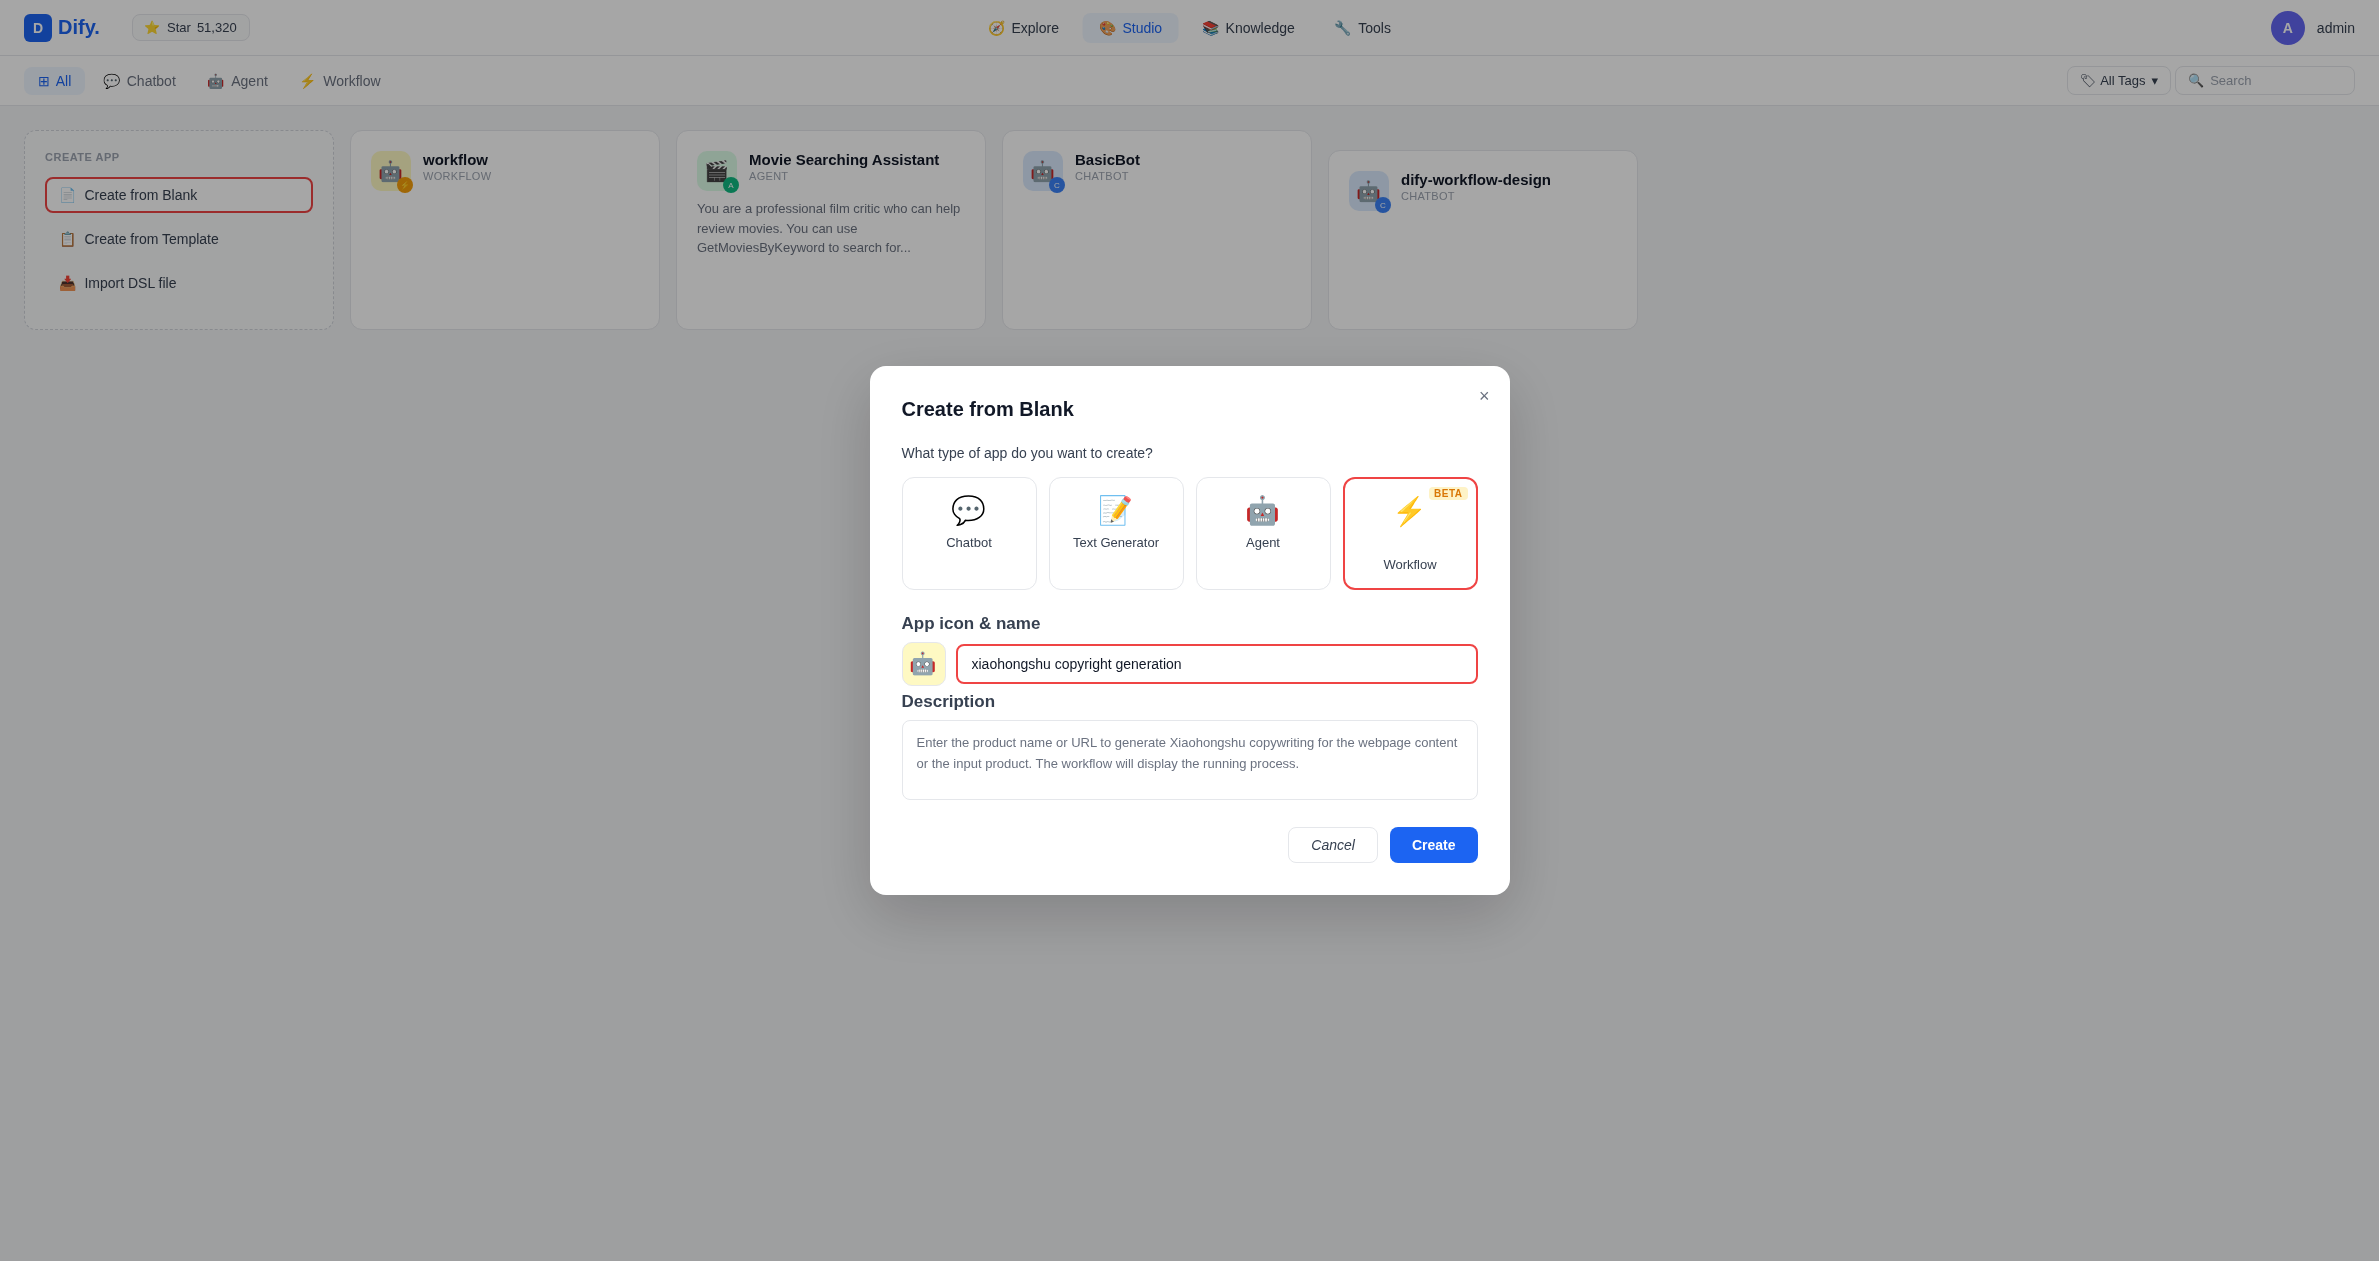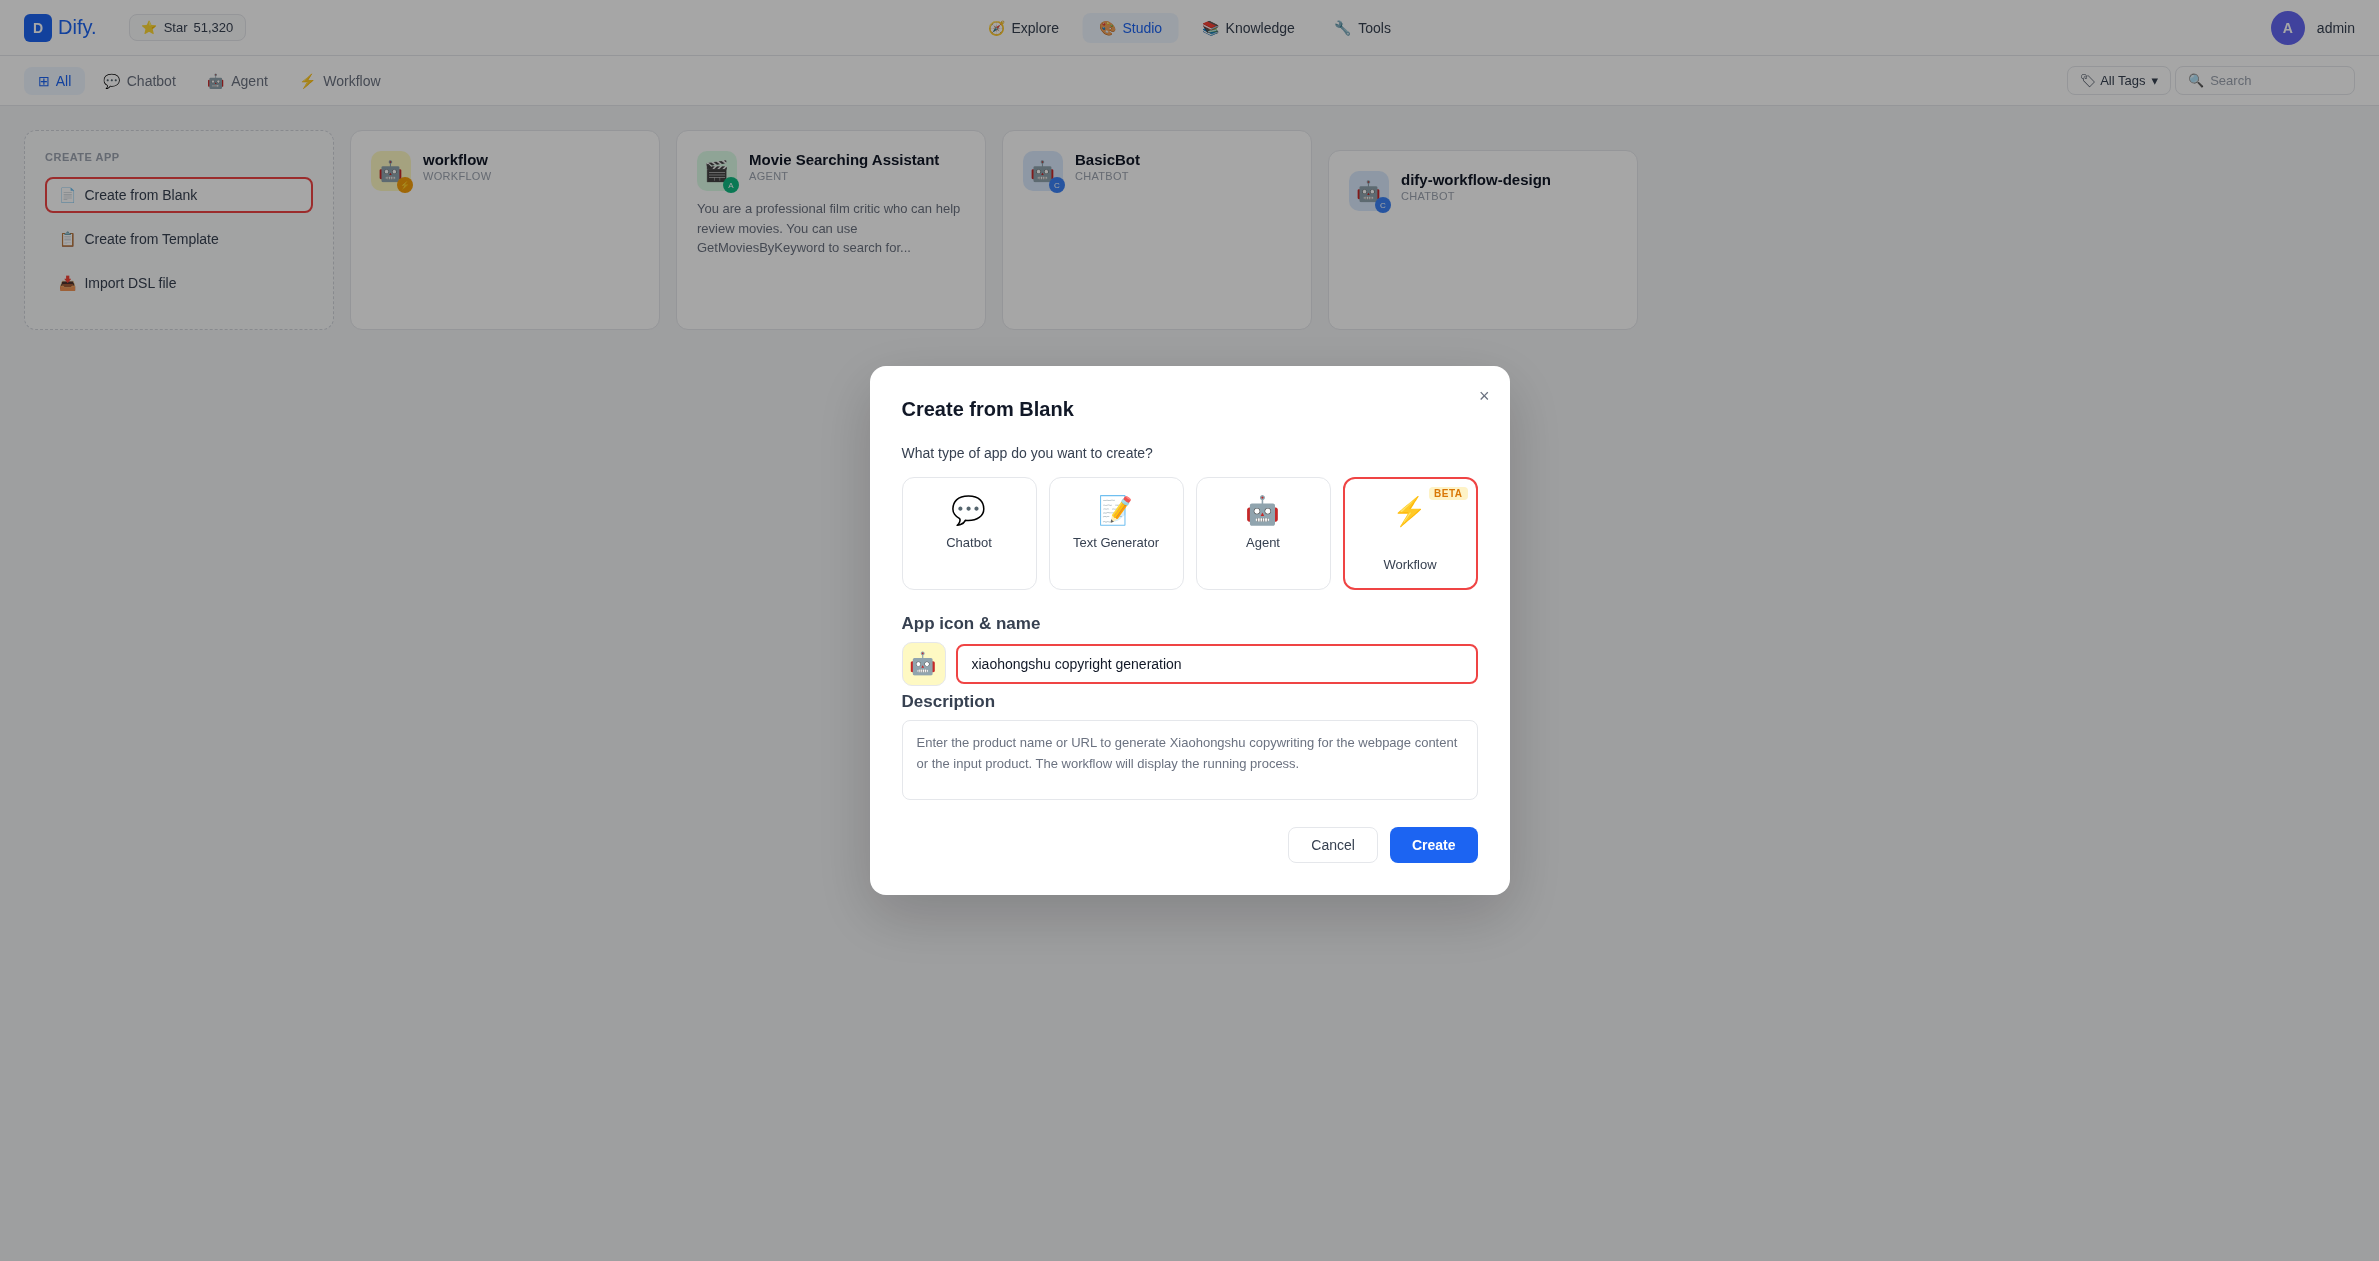--- a/index.html
+++ b/index.html
@@ -6,21 +6,21 @@
     body { font-family: -apple-system, BlinkMacSystemFont, 'Segoe UI', sans-serif; background: #f3f4f6; color: #111827; font-size: 14px; }
 
     
     .navbar {
       display: flex; align-items: center; background: #fff;
       padding: 0 24px; height: 56px; border-bottom: 1px solid #e5e7eb;
       position: relative; z-index: 10;
     }
     .nav-logo { display: flex; align-items: center; gap: 6px; font-weight: 700; font-size: 18px; color: #1c64f2; margin-right: 32px; }
     .nav-logo-icon { width: 28px; height: 28px; background: #1c64f2; border-radius: 6px; display: flex; align-items: center; justify-content: center; color: white; font-size: 14px; font-weight: 900; }
-    .nav-logo-text { font-size: 20px; font-weight: 400; color: #1c64f2; }
+    .nav-logo-text { font-size: 20px; font-weight: 700; color: #1c64f2; }
     .nav-github { display: flex; align-items: center; gap: 6px; background: #f9fafb; border: 1px solid #e5e7eb; border-radius: 8px; padding: 5px 12px; font-size: 13px; color: #374151; margin-right: auto; }
     .nav-center { display: flex; align-items: center; gap: 8px; position: absolute; left: 50%; transform: translateX(-50%); }
     .nav-item { display: flex; align-items: center; gap: 6px; padding: 7px 16px; border-radius: 8px; cursor: pointer; font-size: 14px; color: #374151; }
     .nav-item.active { background: #eff6ff; color: #1c64f2; font-weight: 500; }
     .nav-right { display: flex; align-items: center; gap: 12px; margin-left: auto; }
     .avatar { width: 34px; height: 34px; border-radius: 50%; background: #6366f1; color: white; display: flex; align-items: center; justify-content: center; font-weight: 600; font-size: 14px; }
 
     
     .tabs-bar {
       display: flex; align-items: center; background: #fff;
@@ -110,21 +110,21 @@
       flex: 1; border: 2px solid #ef4444; border-radius: 8px; padding: 10px 14px;
       font-size: 14px; color: #111827; outline: none;
     }
     .section-label { font-size: 17px; font-weight: 700; color: #374151; margin-bottom: 8px; margin-top: 4px; }
     .desc-textarea {
       width: 100%; border: 1px solid #e5e7eb; border-radius: 8px; padding: 12px 14px;
       font-size: 13px; color: #6b7280; line-height: 1.6; resize: none; height: 80px;
       outline: none; font-family: inherit;
     }
     .modal-footer { display: flex; justify-content: flex-end; gap: 12px; margin-top: 24px; }
-    .btn-cancel { padding: 9px 22px; border: 1px solid #e5e7eb; border-radius: 8px; background: #fff; color: #374151; font-size: 14px; cursor: pointer; }
+    .btn-cancel { padding: 9px 22px; border: 1px solid #e5e7eb; border-radius: 8px; background: #fff; color: #374151; font-size: 14px; cursor: pointer; font-style: italic; }
     .btn-create { padding: 9px 22px; border: none; border-radius: 8px; background: #1c64f2; color: #fff; font-size: 14px; font-weight: 700; cursor: pointer; }
 
     
     .type-chatbot-icon { color: #3b82f6; }
     .type-textgen-icon { color: #6366f1; }
     .type-agent-icon { color: #8b5cf6; }
     .type-workflow-icon { color: #f59e0b; }
   </style>
 </head>
 <body>

